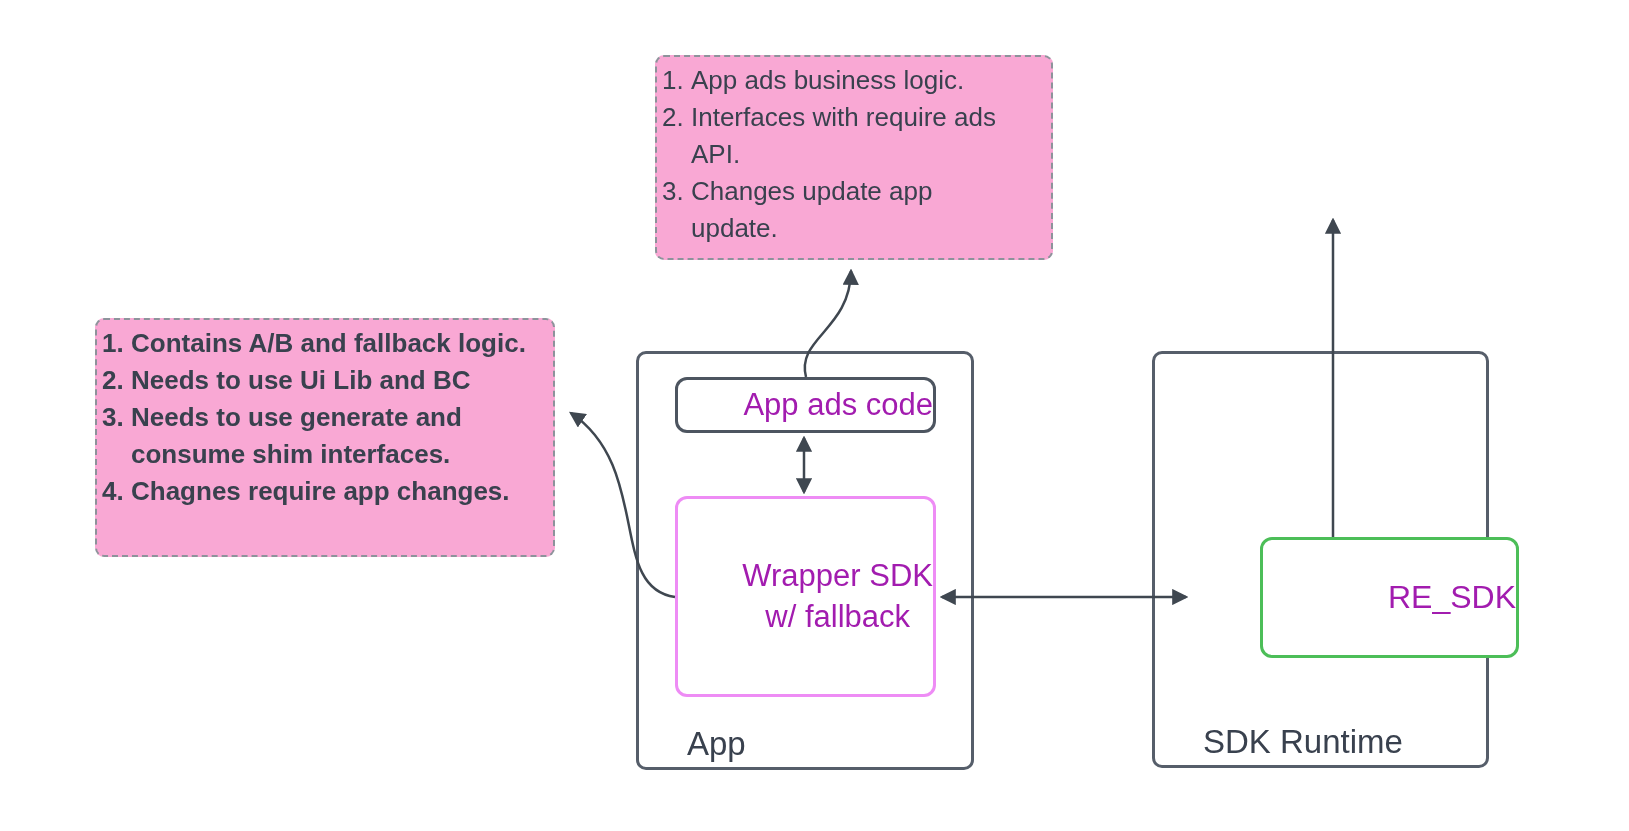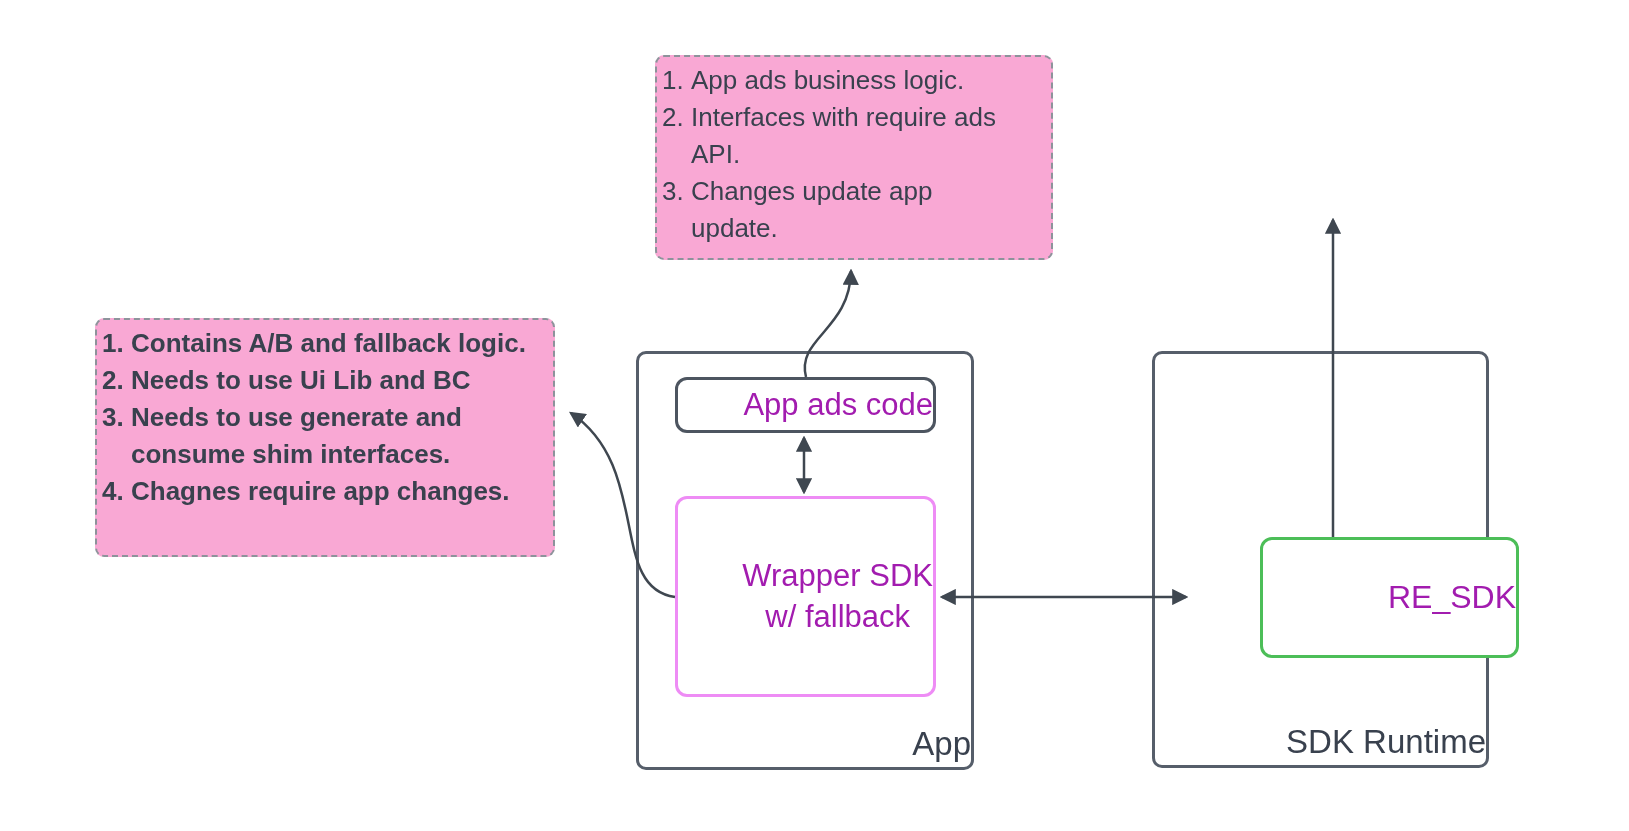--- a/index.html
+++ b/index.html
@@ -39,24 +39,25 @@
     border:3px solid #565e6a;
     border-radius:10px;
     box-sizing:border-box;
     background:#ffffff;
   }
   .container-app    {left:636px; top:351px; width:338px; height:419px;}
   .container-runtime{left:1152px;top:351px; width:337px; height:417px;}
   .container-label{
     position:absolute;
     left:0; right:0; bottom:3px;
-    text-align:right;
+    text-align:left;
     font-size:33px;
     color:#39414e;
     line-height:1.2;
+    padding-left:48px;
   }
 
   
   .box{
     position:absolute;
     border-radius:12px;
     box-sizing:border-box;
     background:#ffffff;
     display:flex;
     align-items:center;

